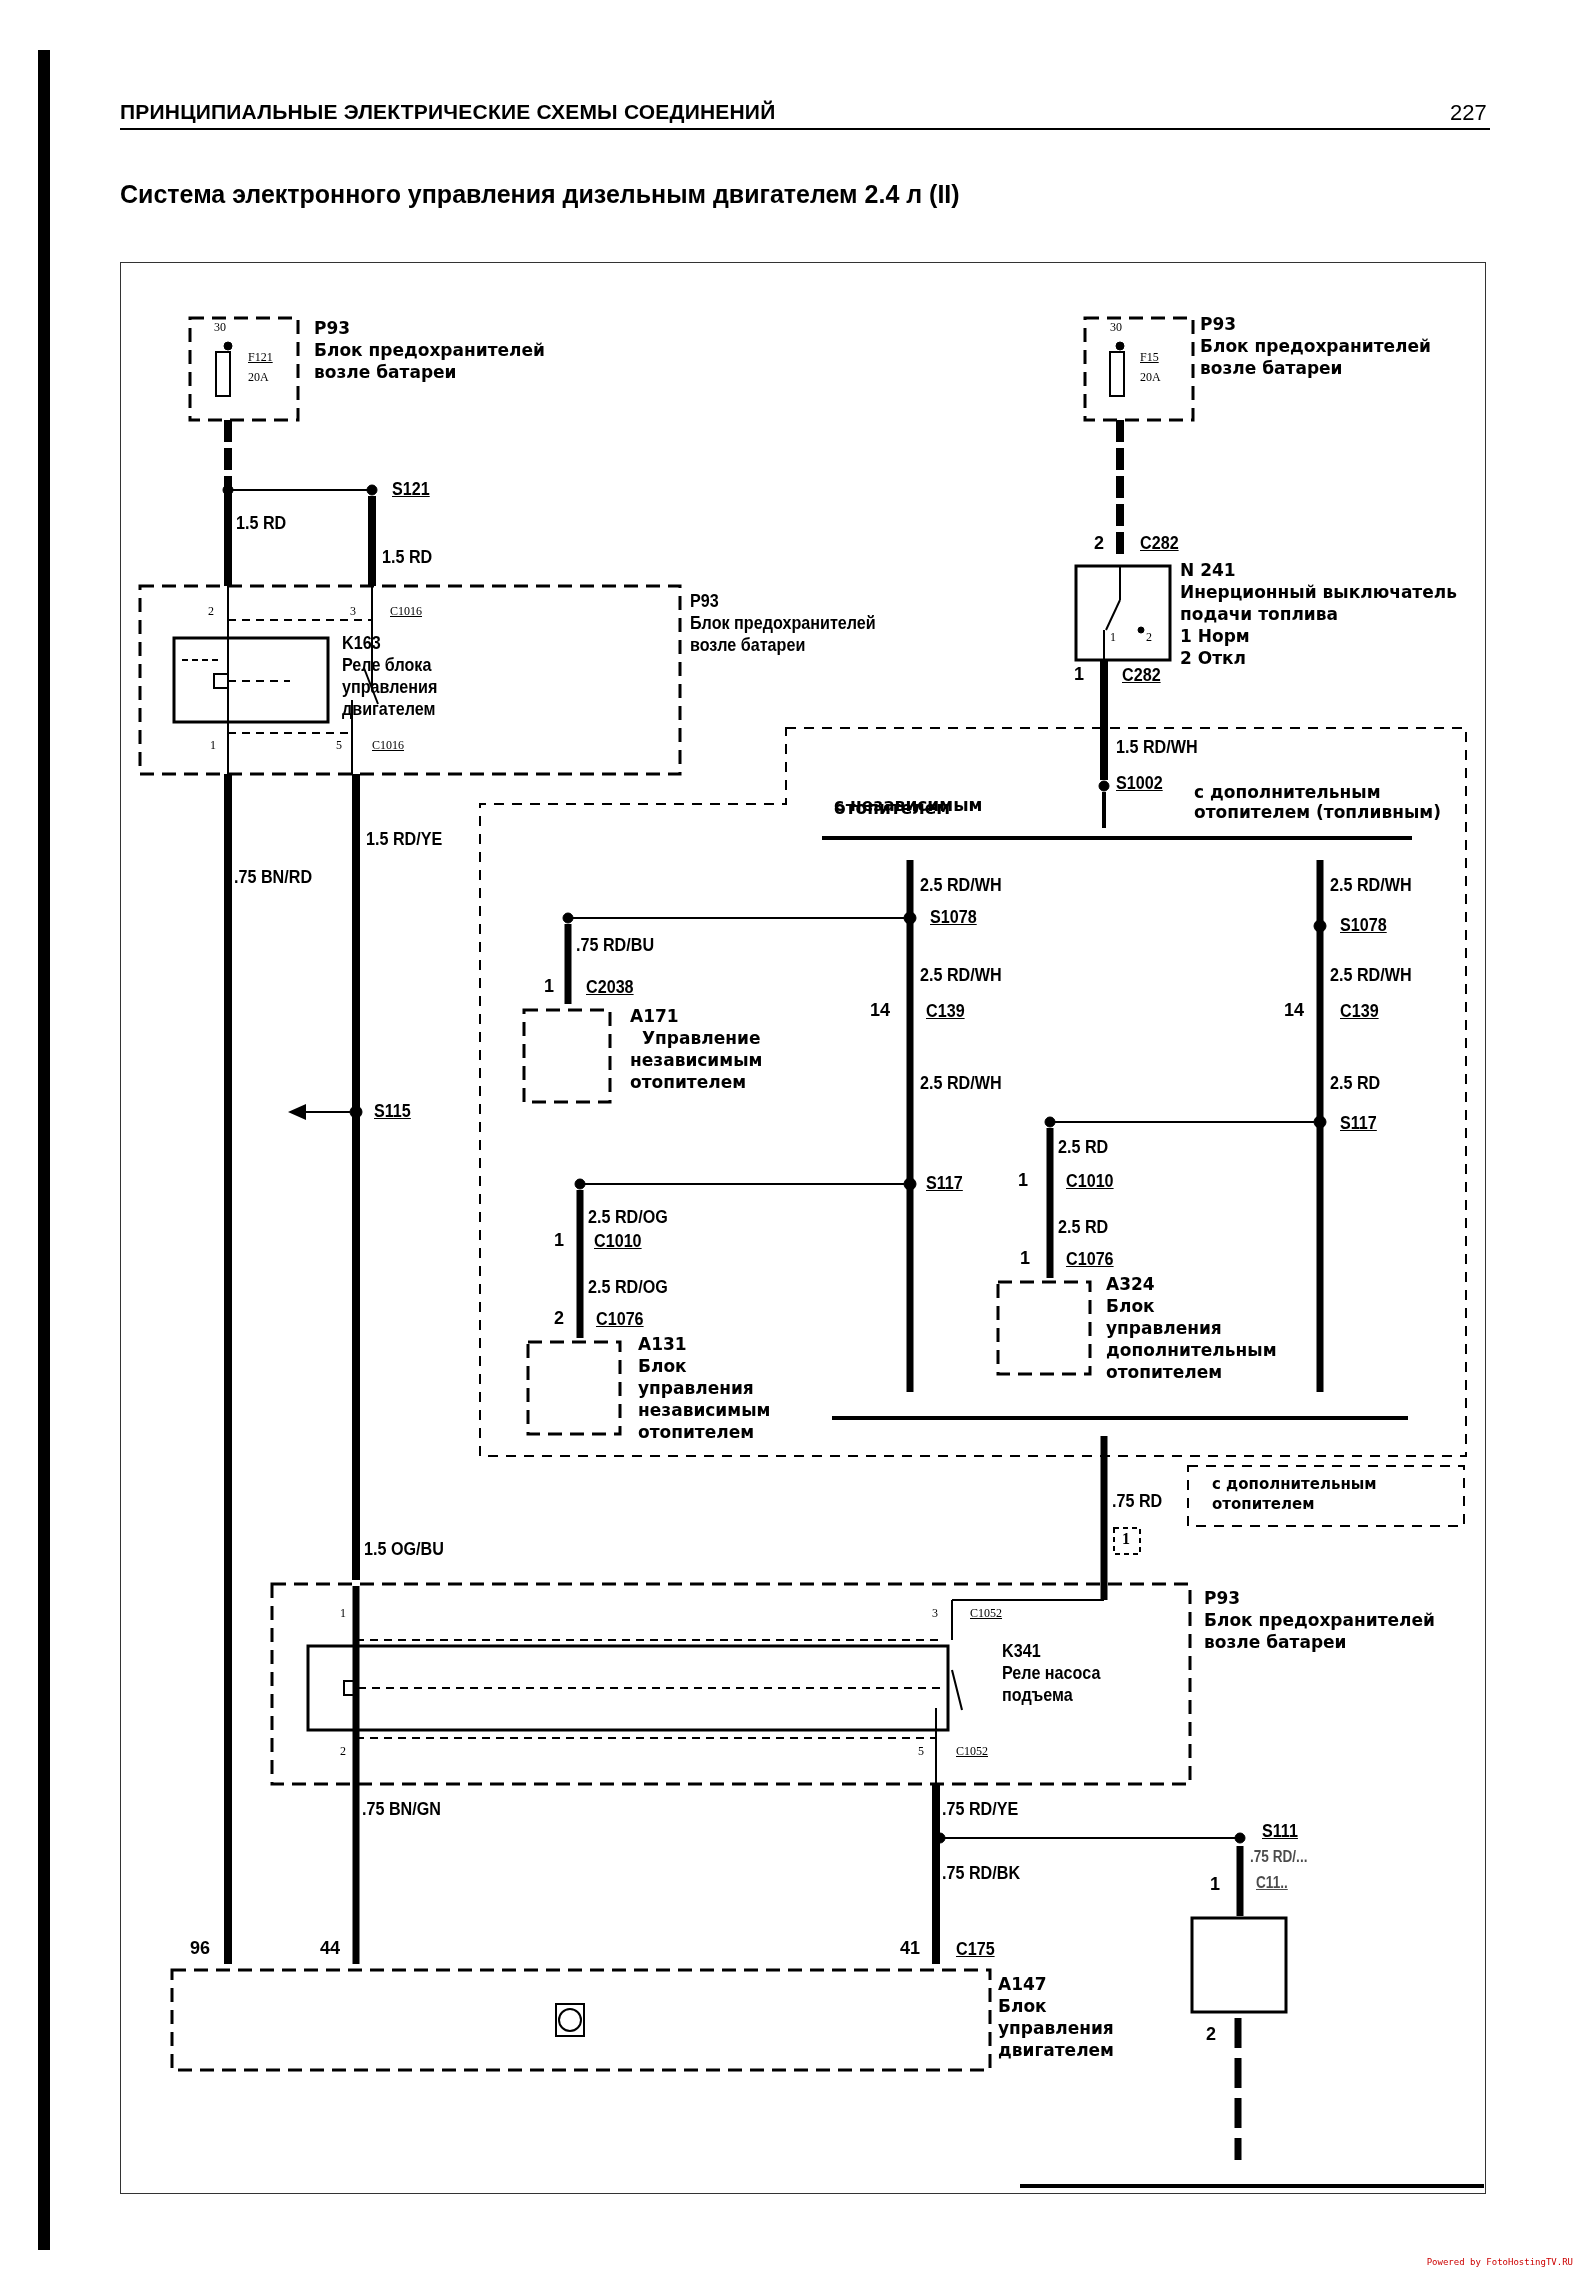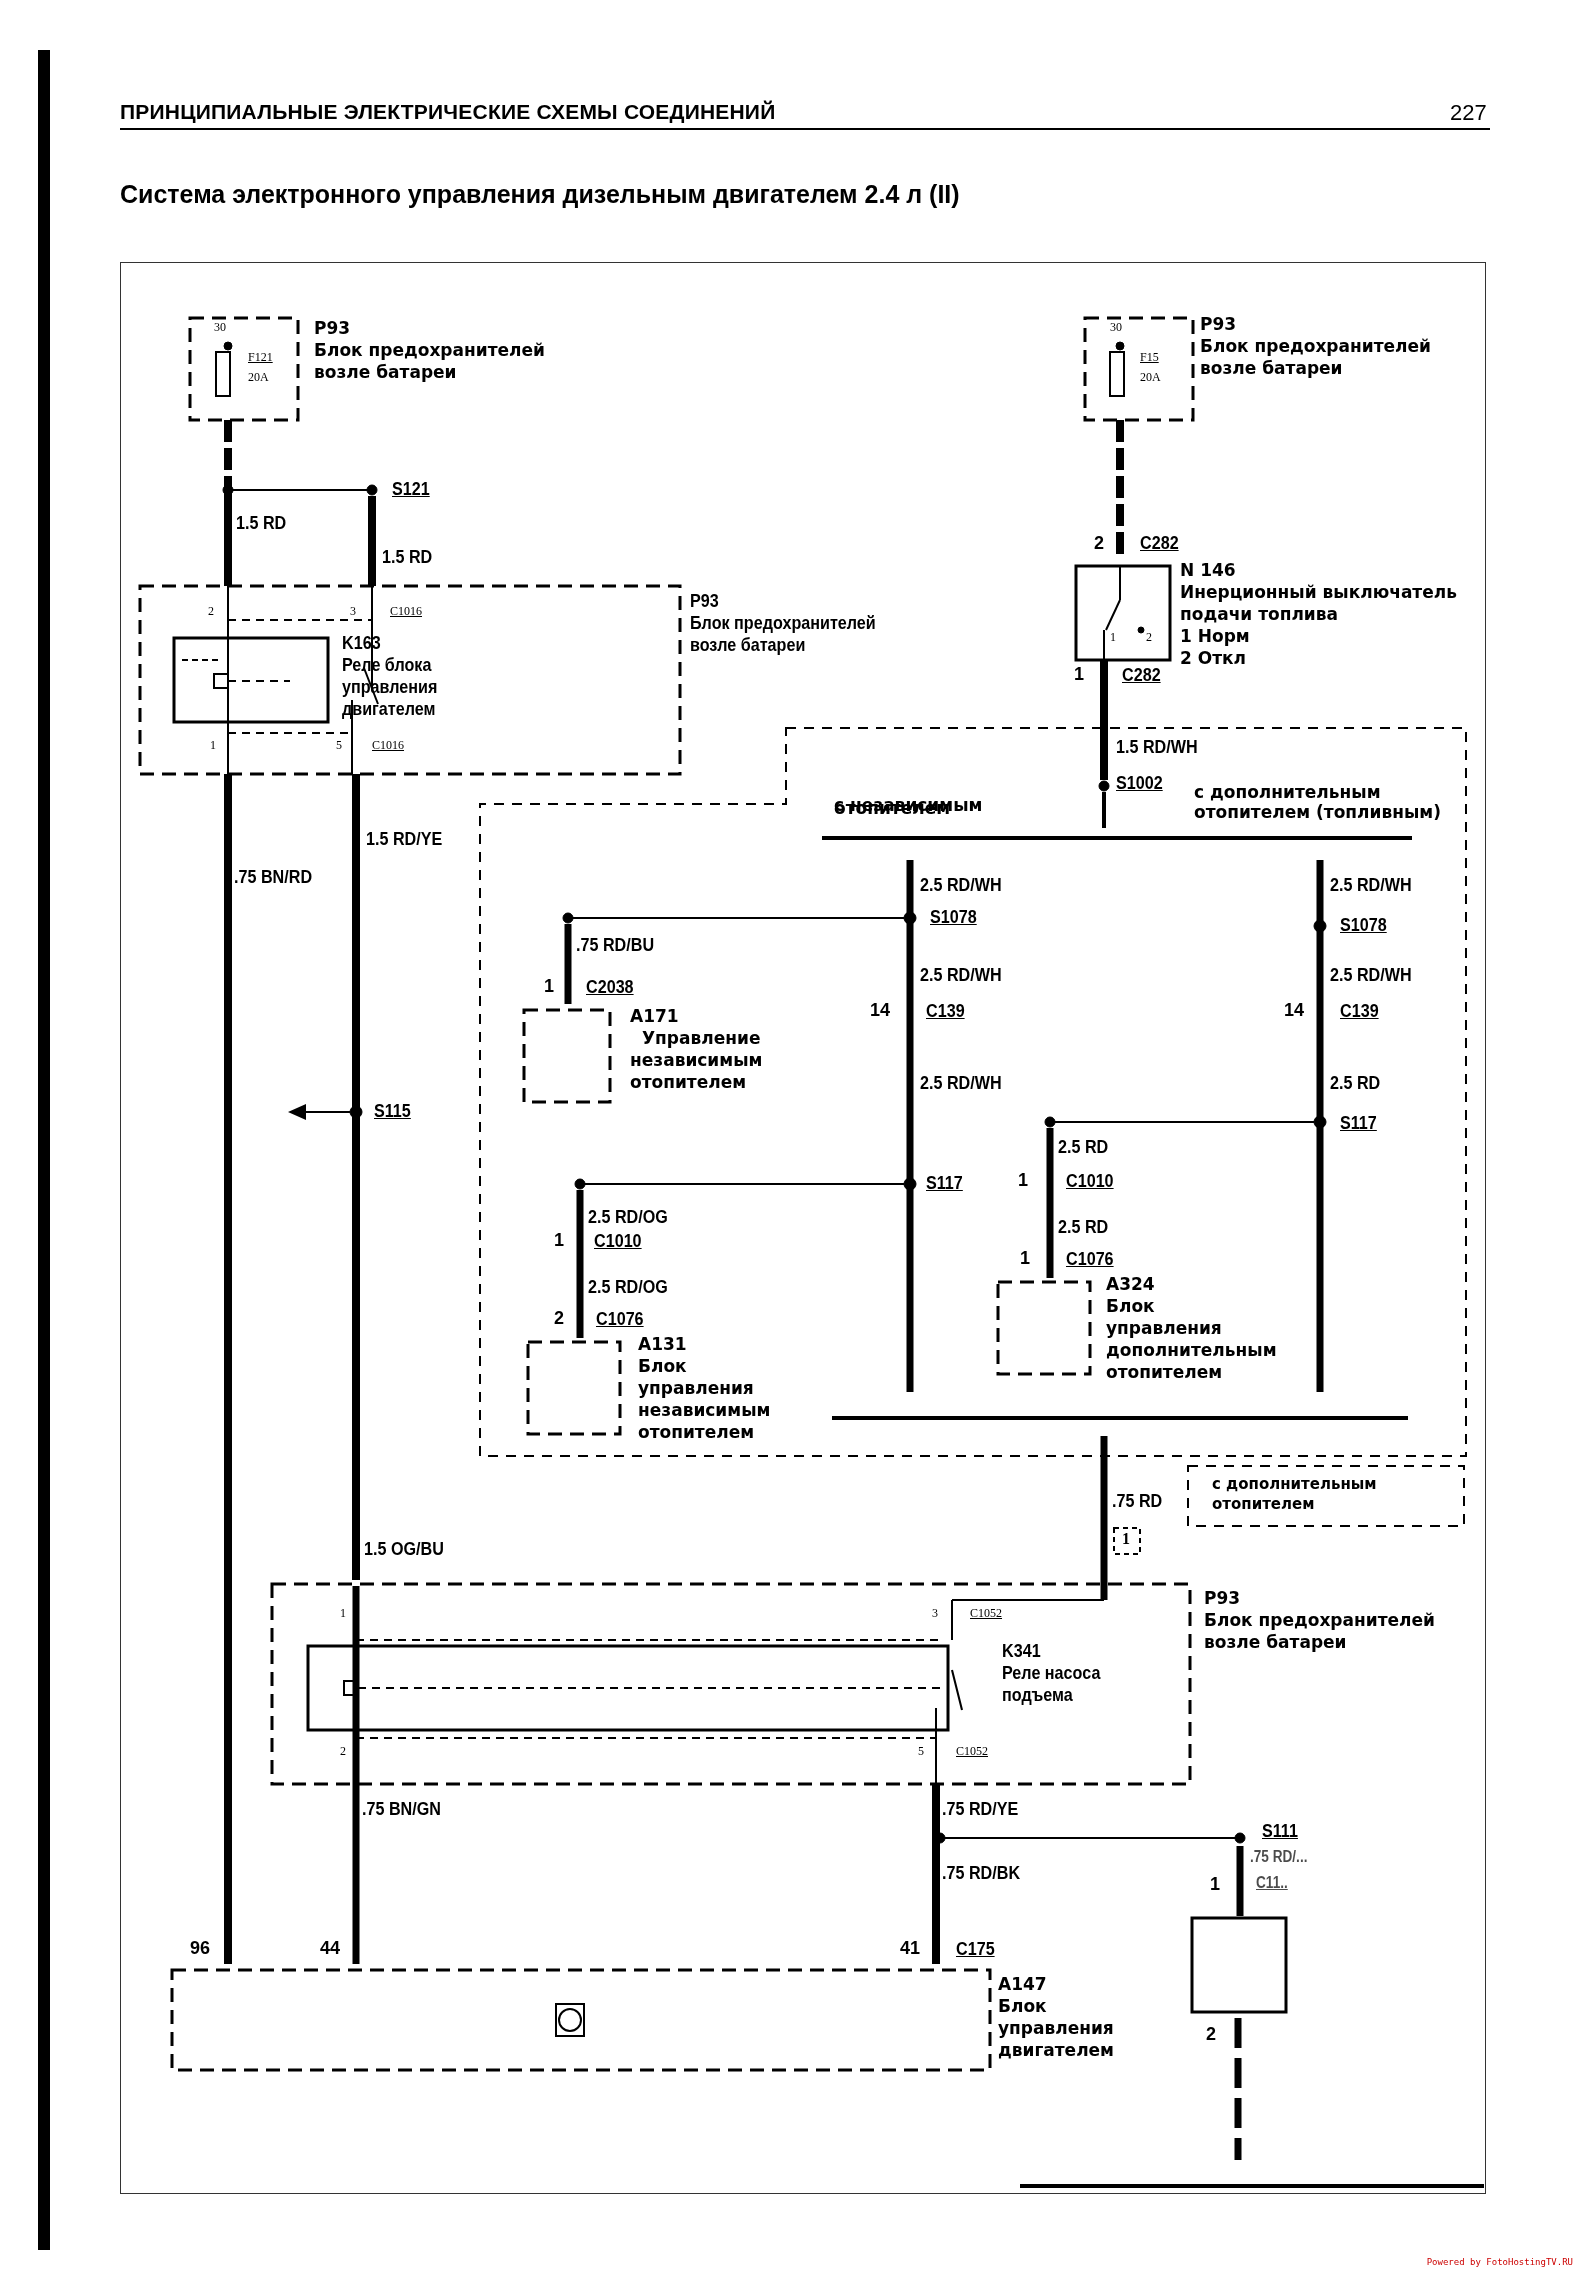--- a/index.html
+++ b/index.html
@@ -152,21 +152,21 @@
 <div class="wire conn" style="left:374px;top:1100px;">S115</div>
 
 <div class="sm" style="left:1110px;top:320px;">30</div>
 <div class="sm conn" style="left:1140px;top:350px;">F15</div>
 <div class="sm" style="left:1140px;top:370px;">20A</div>
 <div class="lbl" style="left:1200px;top:314px;">P93</div>
 <div class="lbl" style="left:1200px;top:336px;">Блок предохранителей</div>
 <div class="lbl" style="left:1200px;top:358px;">возле батареи</div>
 <div class="num" style="left:1094px;top:533px;">2</div>
 <div class="wire conn" style="left:1140px;top:532px;">C282</div>
-<div class="lbl" style="left:1180px;top:560px;">N 146</div>
+<div class="lbl" style="left:1180px;top:560px;">N 241</div>
 <div class="lbl" style="left:1180px;top:582px;">Инерционный выключатель</div>
 <div class="lbl" style="left:1180px;top:604px;">подачи топлива</div>
 <div class="lbl" style="left:1180px;top:626px;">1 Норм</div>
 <div class="lbl" style="left:1180px;top:648px;">2 Откл</div>
 <div class="sm" style="left:1110px;top:630px;">1</div>
 <div class="sm" style="left:1146px;top:630px;">2</div>
 <div class="num" style="left:1074px;top:664px;">1</div>
 <div class="wire conn" style="left:1122px;top:664px;">C282</div>
 <div class="wire" style="left:1116px;top:736px;">1.5 RD/WH</div>
 <div class="wire conn" style="left:1116px;top:772px;">S1002</div>

